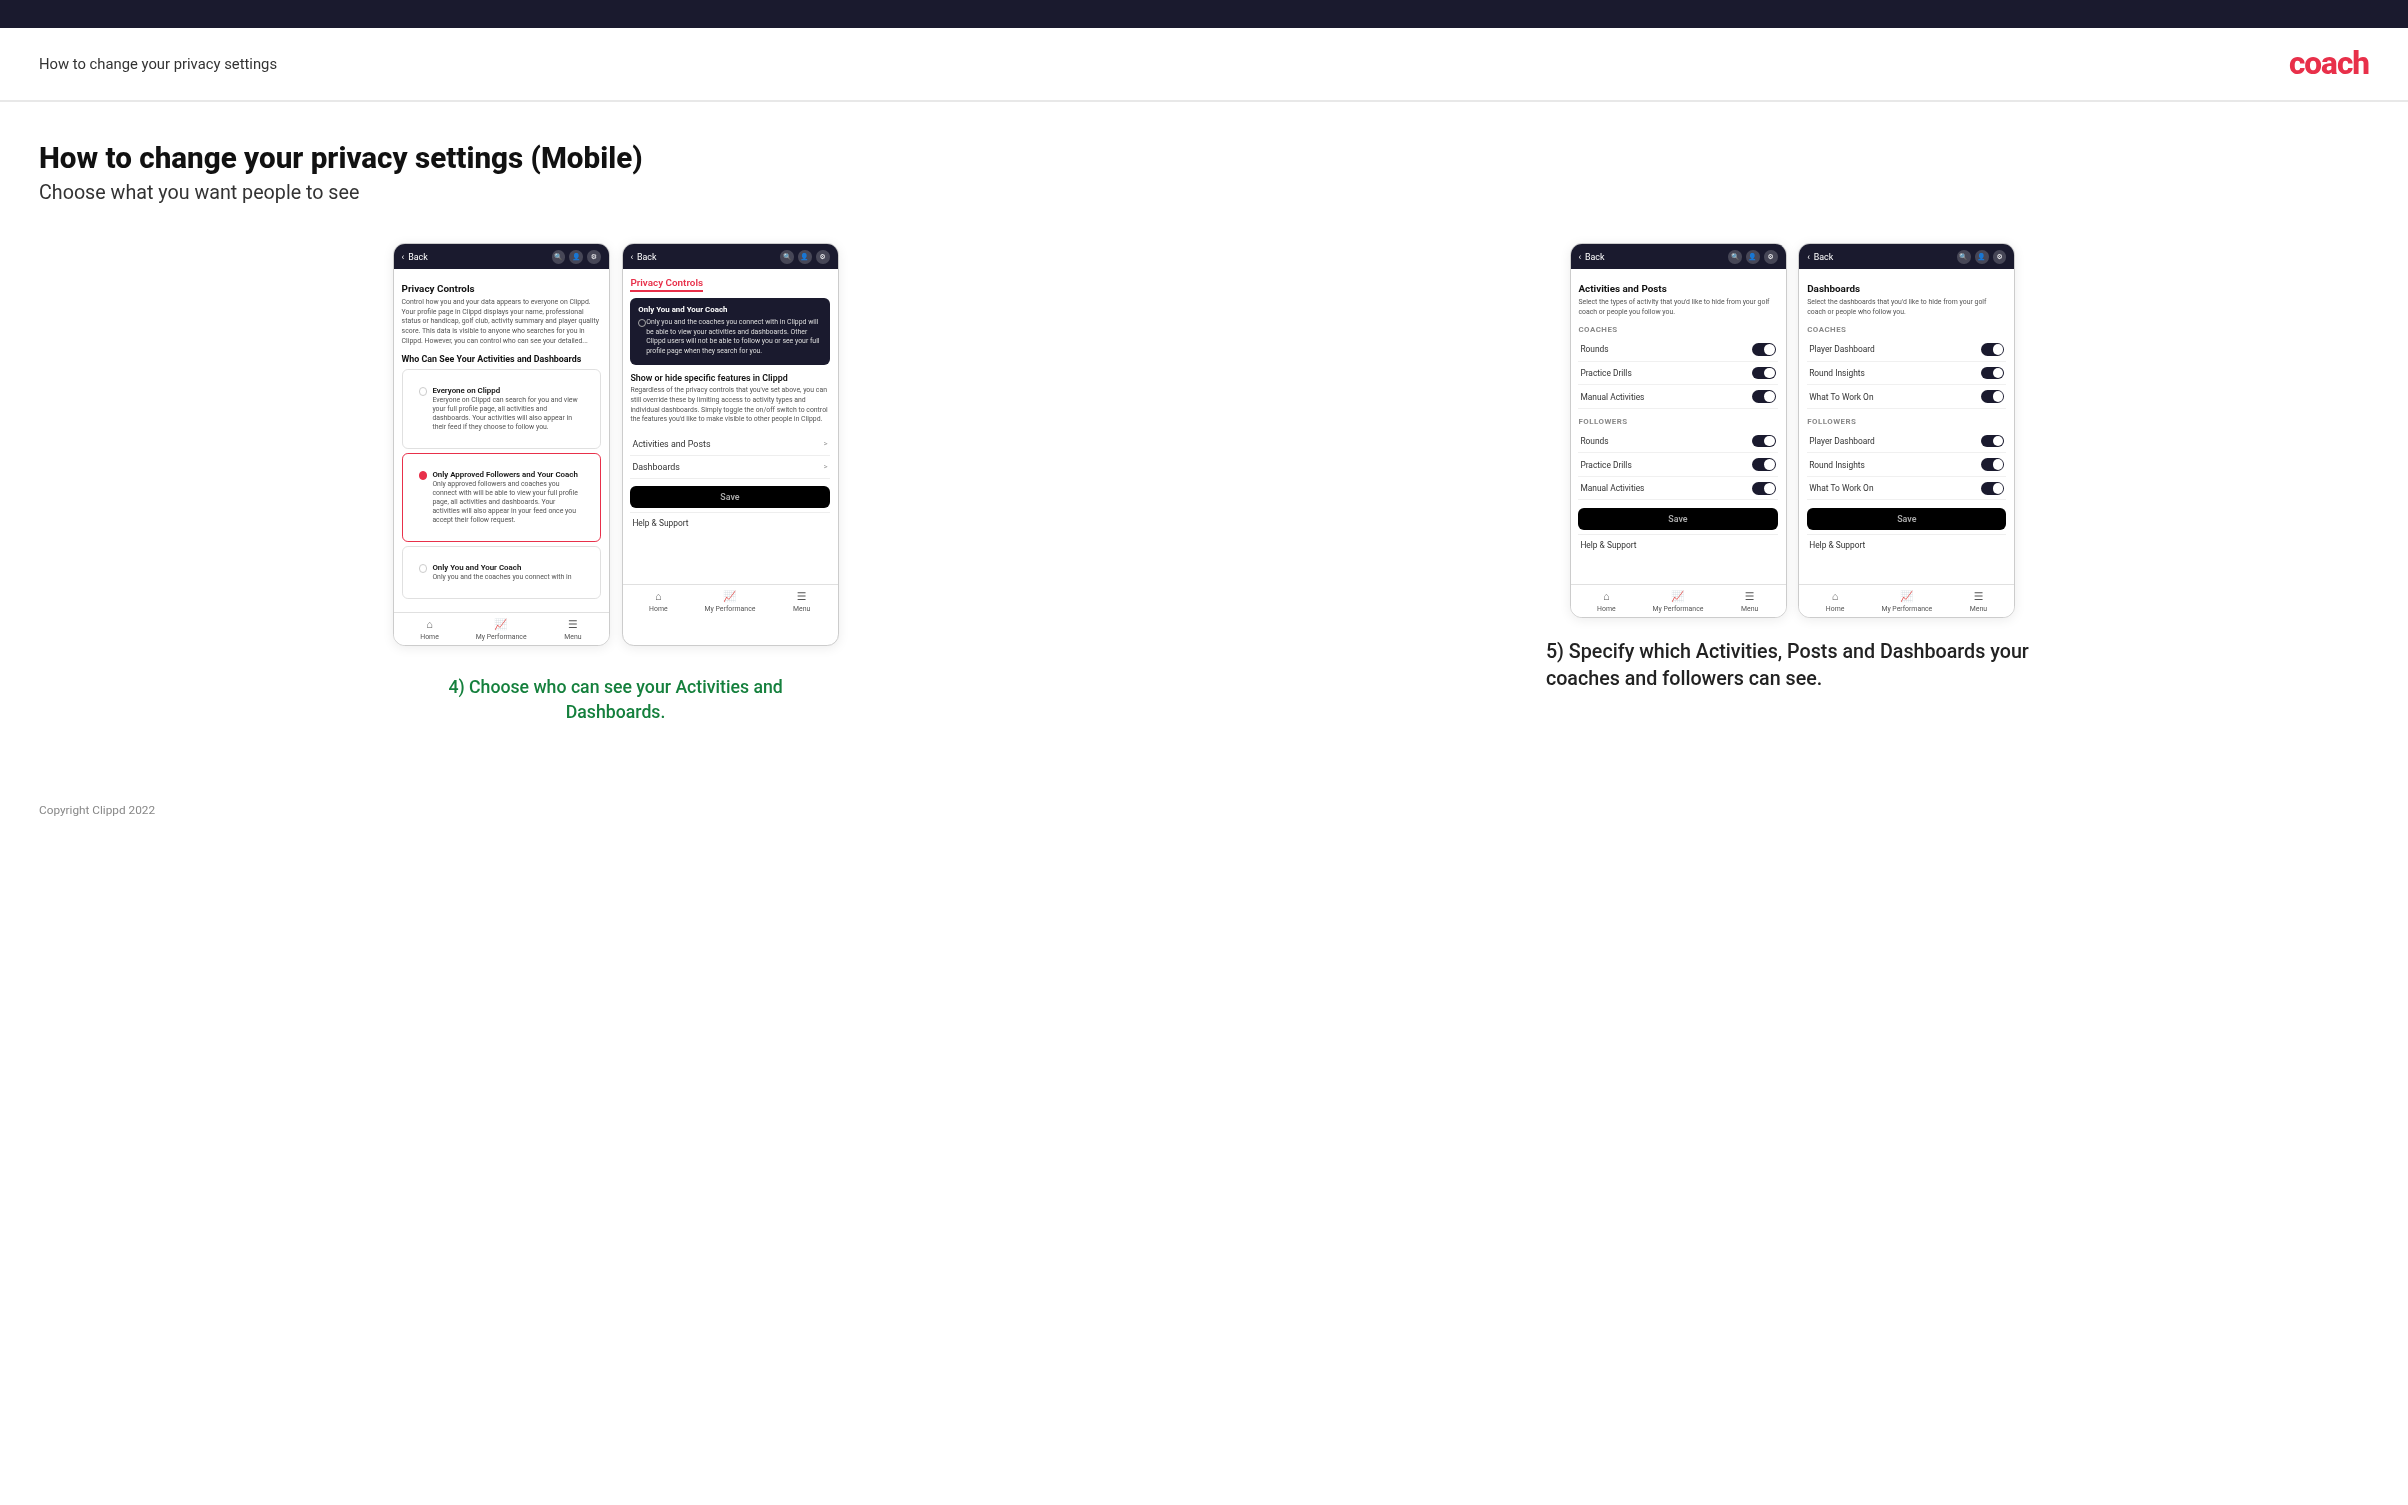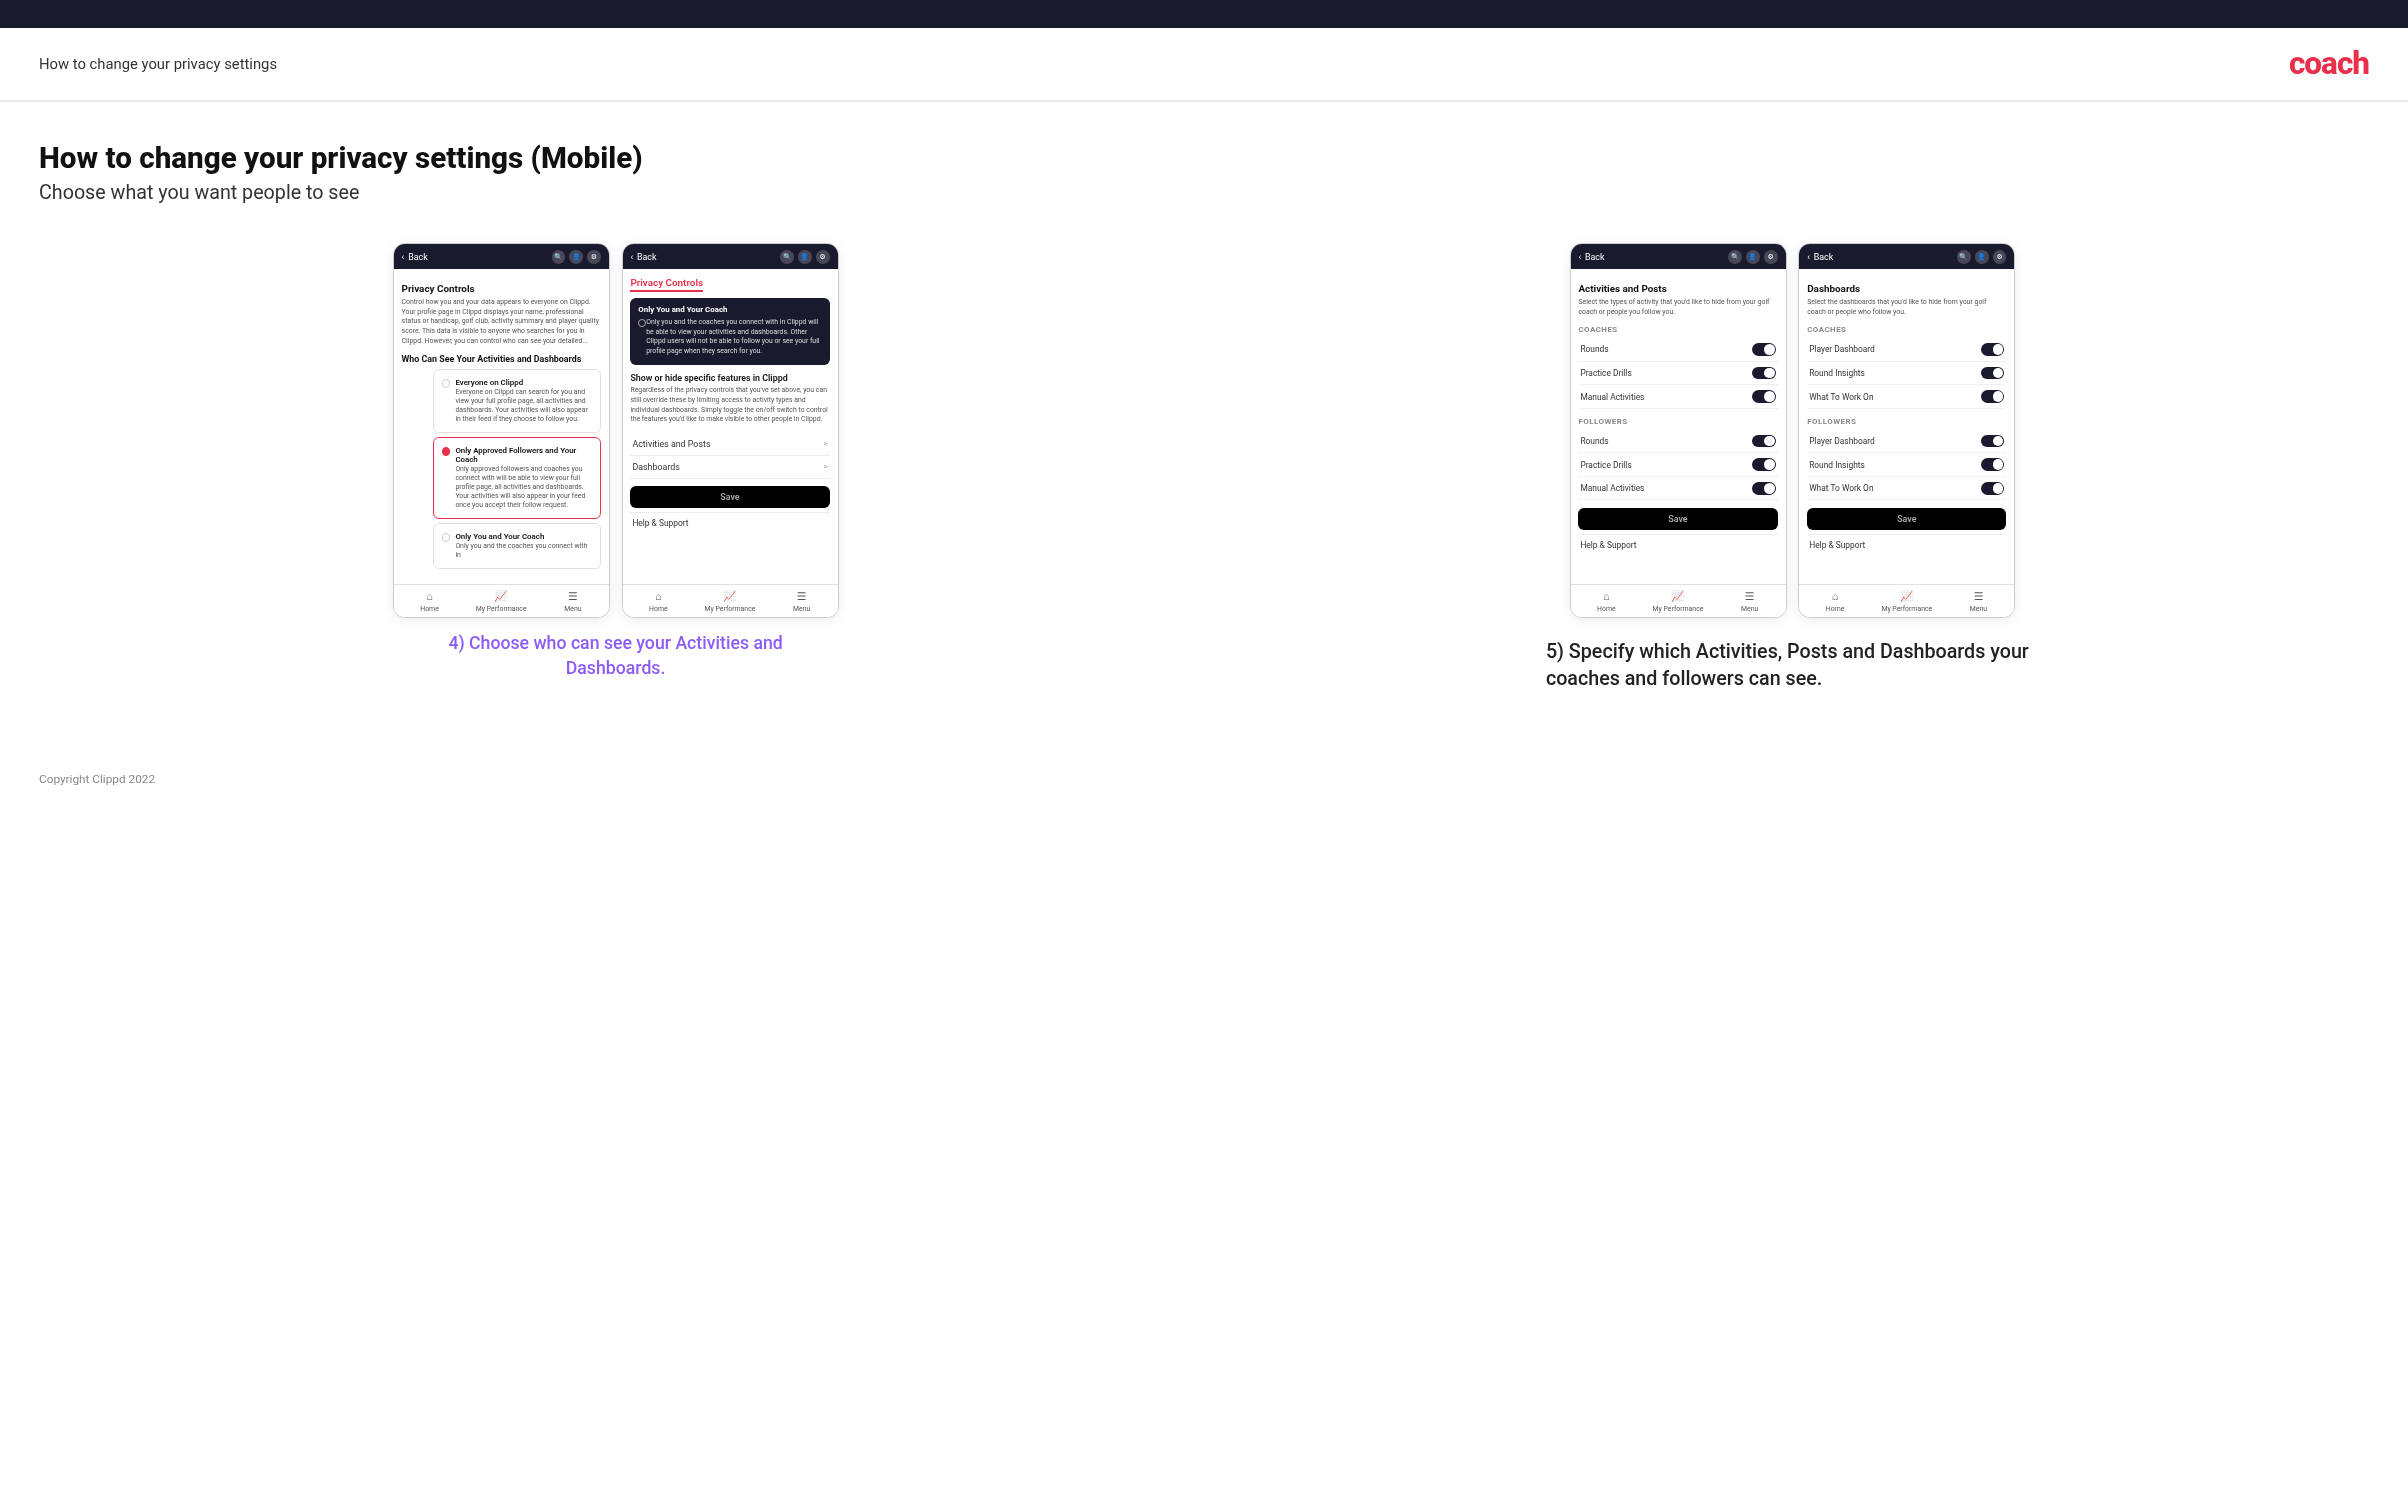--- a/index.html
+++ b/index.html
@@ -136,26 +136,25 @@
       margin-bottom: 7.9px;
     }
 
     .phone-radio-group {
       margin-bottom: 5.9px;
     }
     .phone-radio-item {
       display: flex;
       align-items: flex-start;
       gap: 4.9px;
-      padding: 8px;
+      padding: 16px;
       border: 1px solid #e0e0e0;
       border-radius: 5.9px;
       margin-bottom: 3.9px;
       background: #fff;
-      margin-left: 31px;
     }
     .phone-radio-item.selected {
       border-color: #e8304a;
     }
     .radio-circle {
       width: 8.9px;
       height: 8.9px;
       border-radius: 50%;
       border: 1.5px solid #ccc;
       margin-top: 1px;
@@ -310,23 +309,23 @@
       font-size: 8.4px;
       color: #333;
       border-top: 1px solid #eee;
       margin-top: 3.9px;
     }
 
     
     .caption {
       font-size: 17.7px;
       font-weight: 500;
-      color: #8b5cf6;
+      color: #15803d;
       text-align: center;
-      margin-top: 13px;
+      margin-top: 29px;
       max-width: 394px;
       line-height: 1.4;
     }
     .caption-large {
       font-size: 19.7px;
       font-weight: 500;
       text-align: left;
       margin-top: 19.7px;
       max-width: 493px;
       line-height: 1.4;

